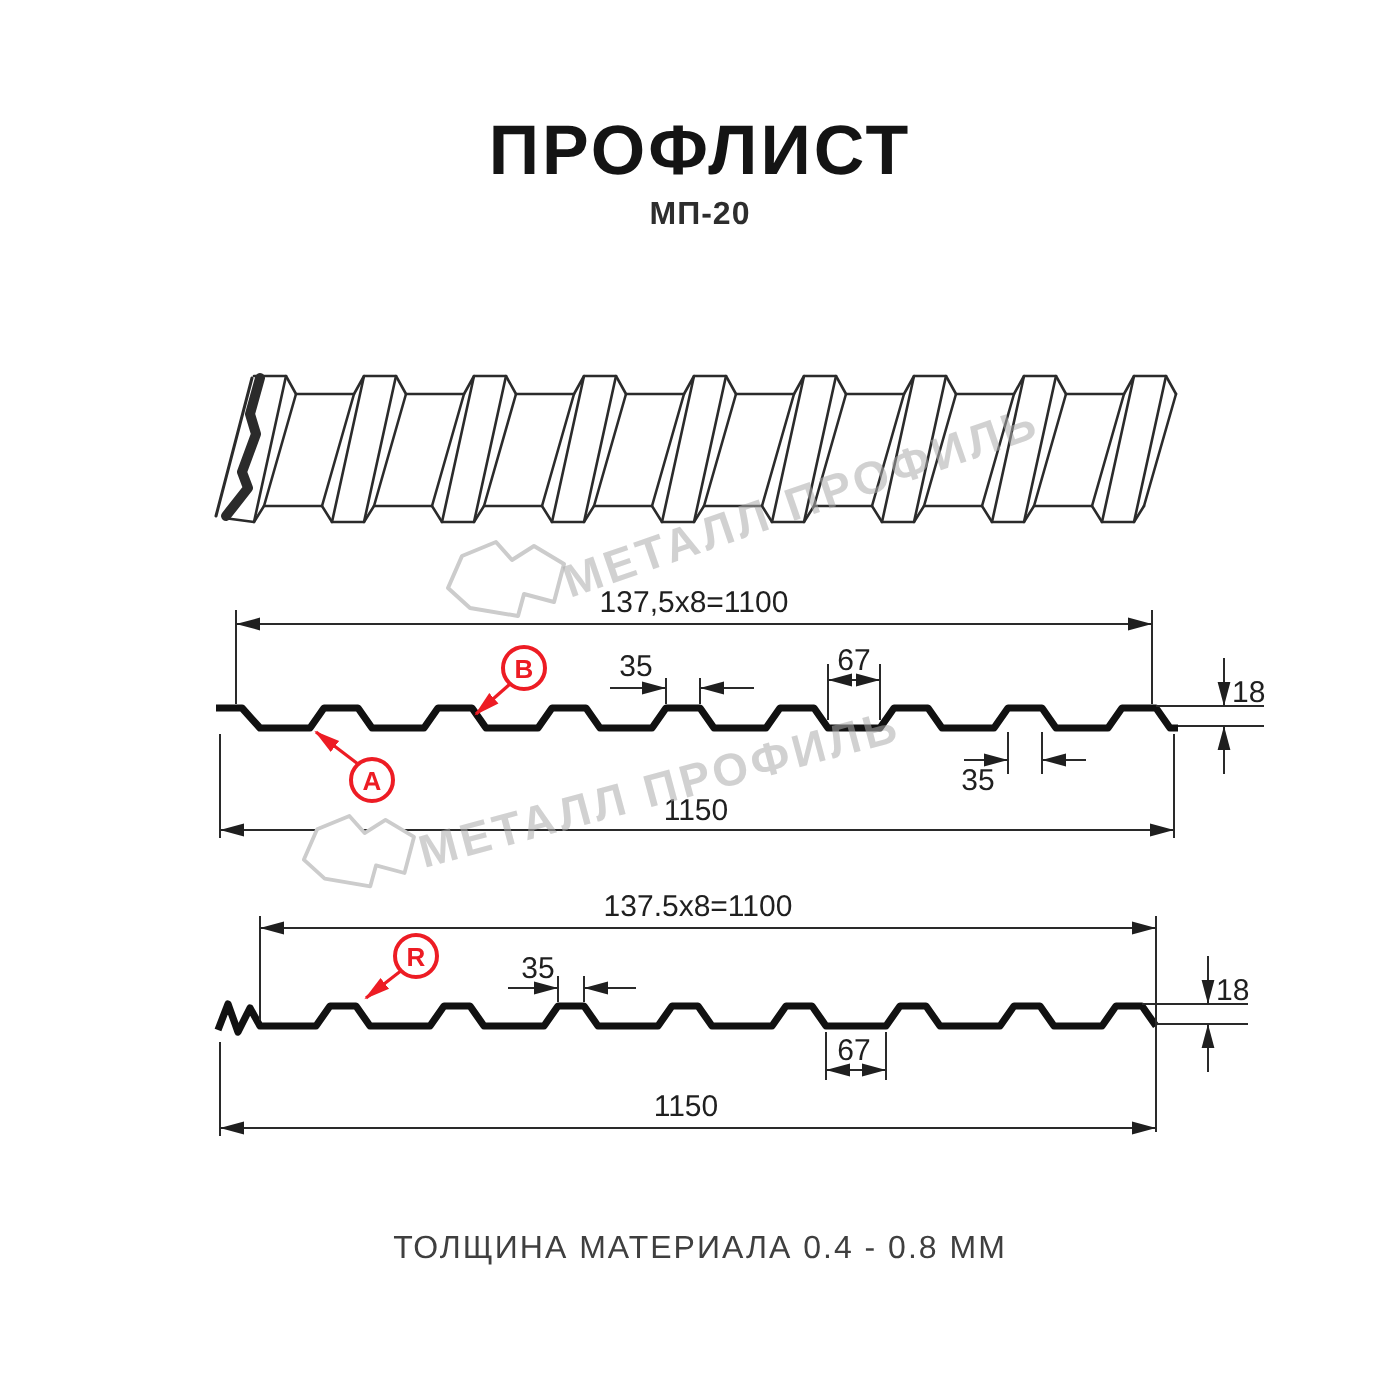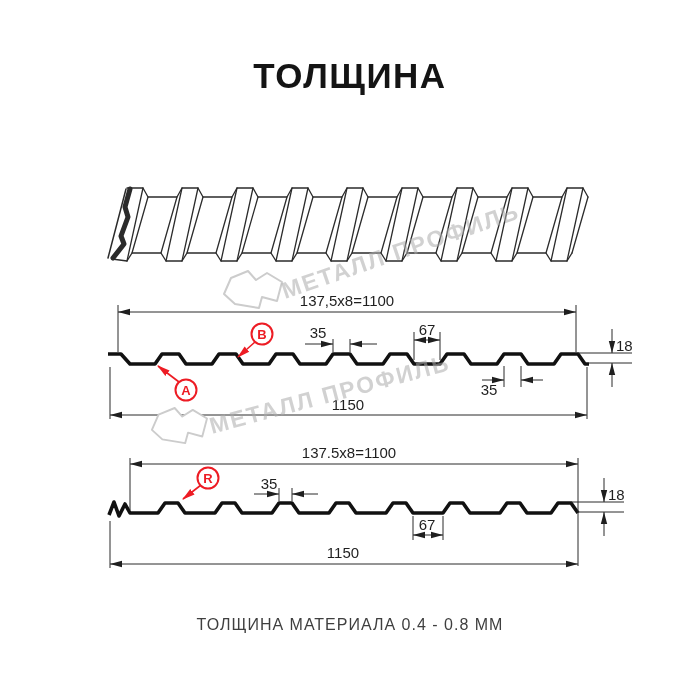--- a/index.html
+++ b/index.html
@@ -14,21 +14,22 @@
          font-size:16px;font-weight:400;letter-spacing:1px;color:#3f3f3f;}
   .dimtxt{font-size:15px;fill:#1f1f1f;font-weight:400;}
   .lbltxt{font-size:13px;font-weight:700;}
   .wmtxt{font-size:23px;font-weight:700;letter-spacing:2px;fill:#ababab;fill-opacity:.55;}
 </style>
 </head>
 <body>
 
 <div class="stage">
 
-  <div class="title">ТОЛЩИНА</div>
+  <div class="title">ПРОФЛИСТ</div>
+  <div class="subtitle">МП-20</div>
 
   <svg width="700" height="700" viewBox="0 0 700 700">
     <defs>
       <marker id="arrR" viewBox="0 0 12 8" refX="12" refY="4" markerWidth="12" markerHeight="8" markerUnits="userSpaceOnUse" orient="0">
           <path d="M0 0.8 L12 4 L0 7.2 Z" fill="#1f1f1f"></path>
         </marker>
       <marker id="arrL" viewBox="0 0 12 8" refX="0" refY="4" markerWidth="12" markerHeight="8" markerUnits="userSpaceOnUse" orient="0">
           <path d="M12 0.8 L0 4 L12 7.2 Z" fill="#1f1f1f"></path>
         </marker>
       <marker id="arrD" viewBox="0 0 8 12" refX="4" refY="12" markerWidth="8" markerHeight="12" markerUnits="userSpaceOnUse" orient="0">

